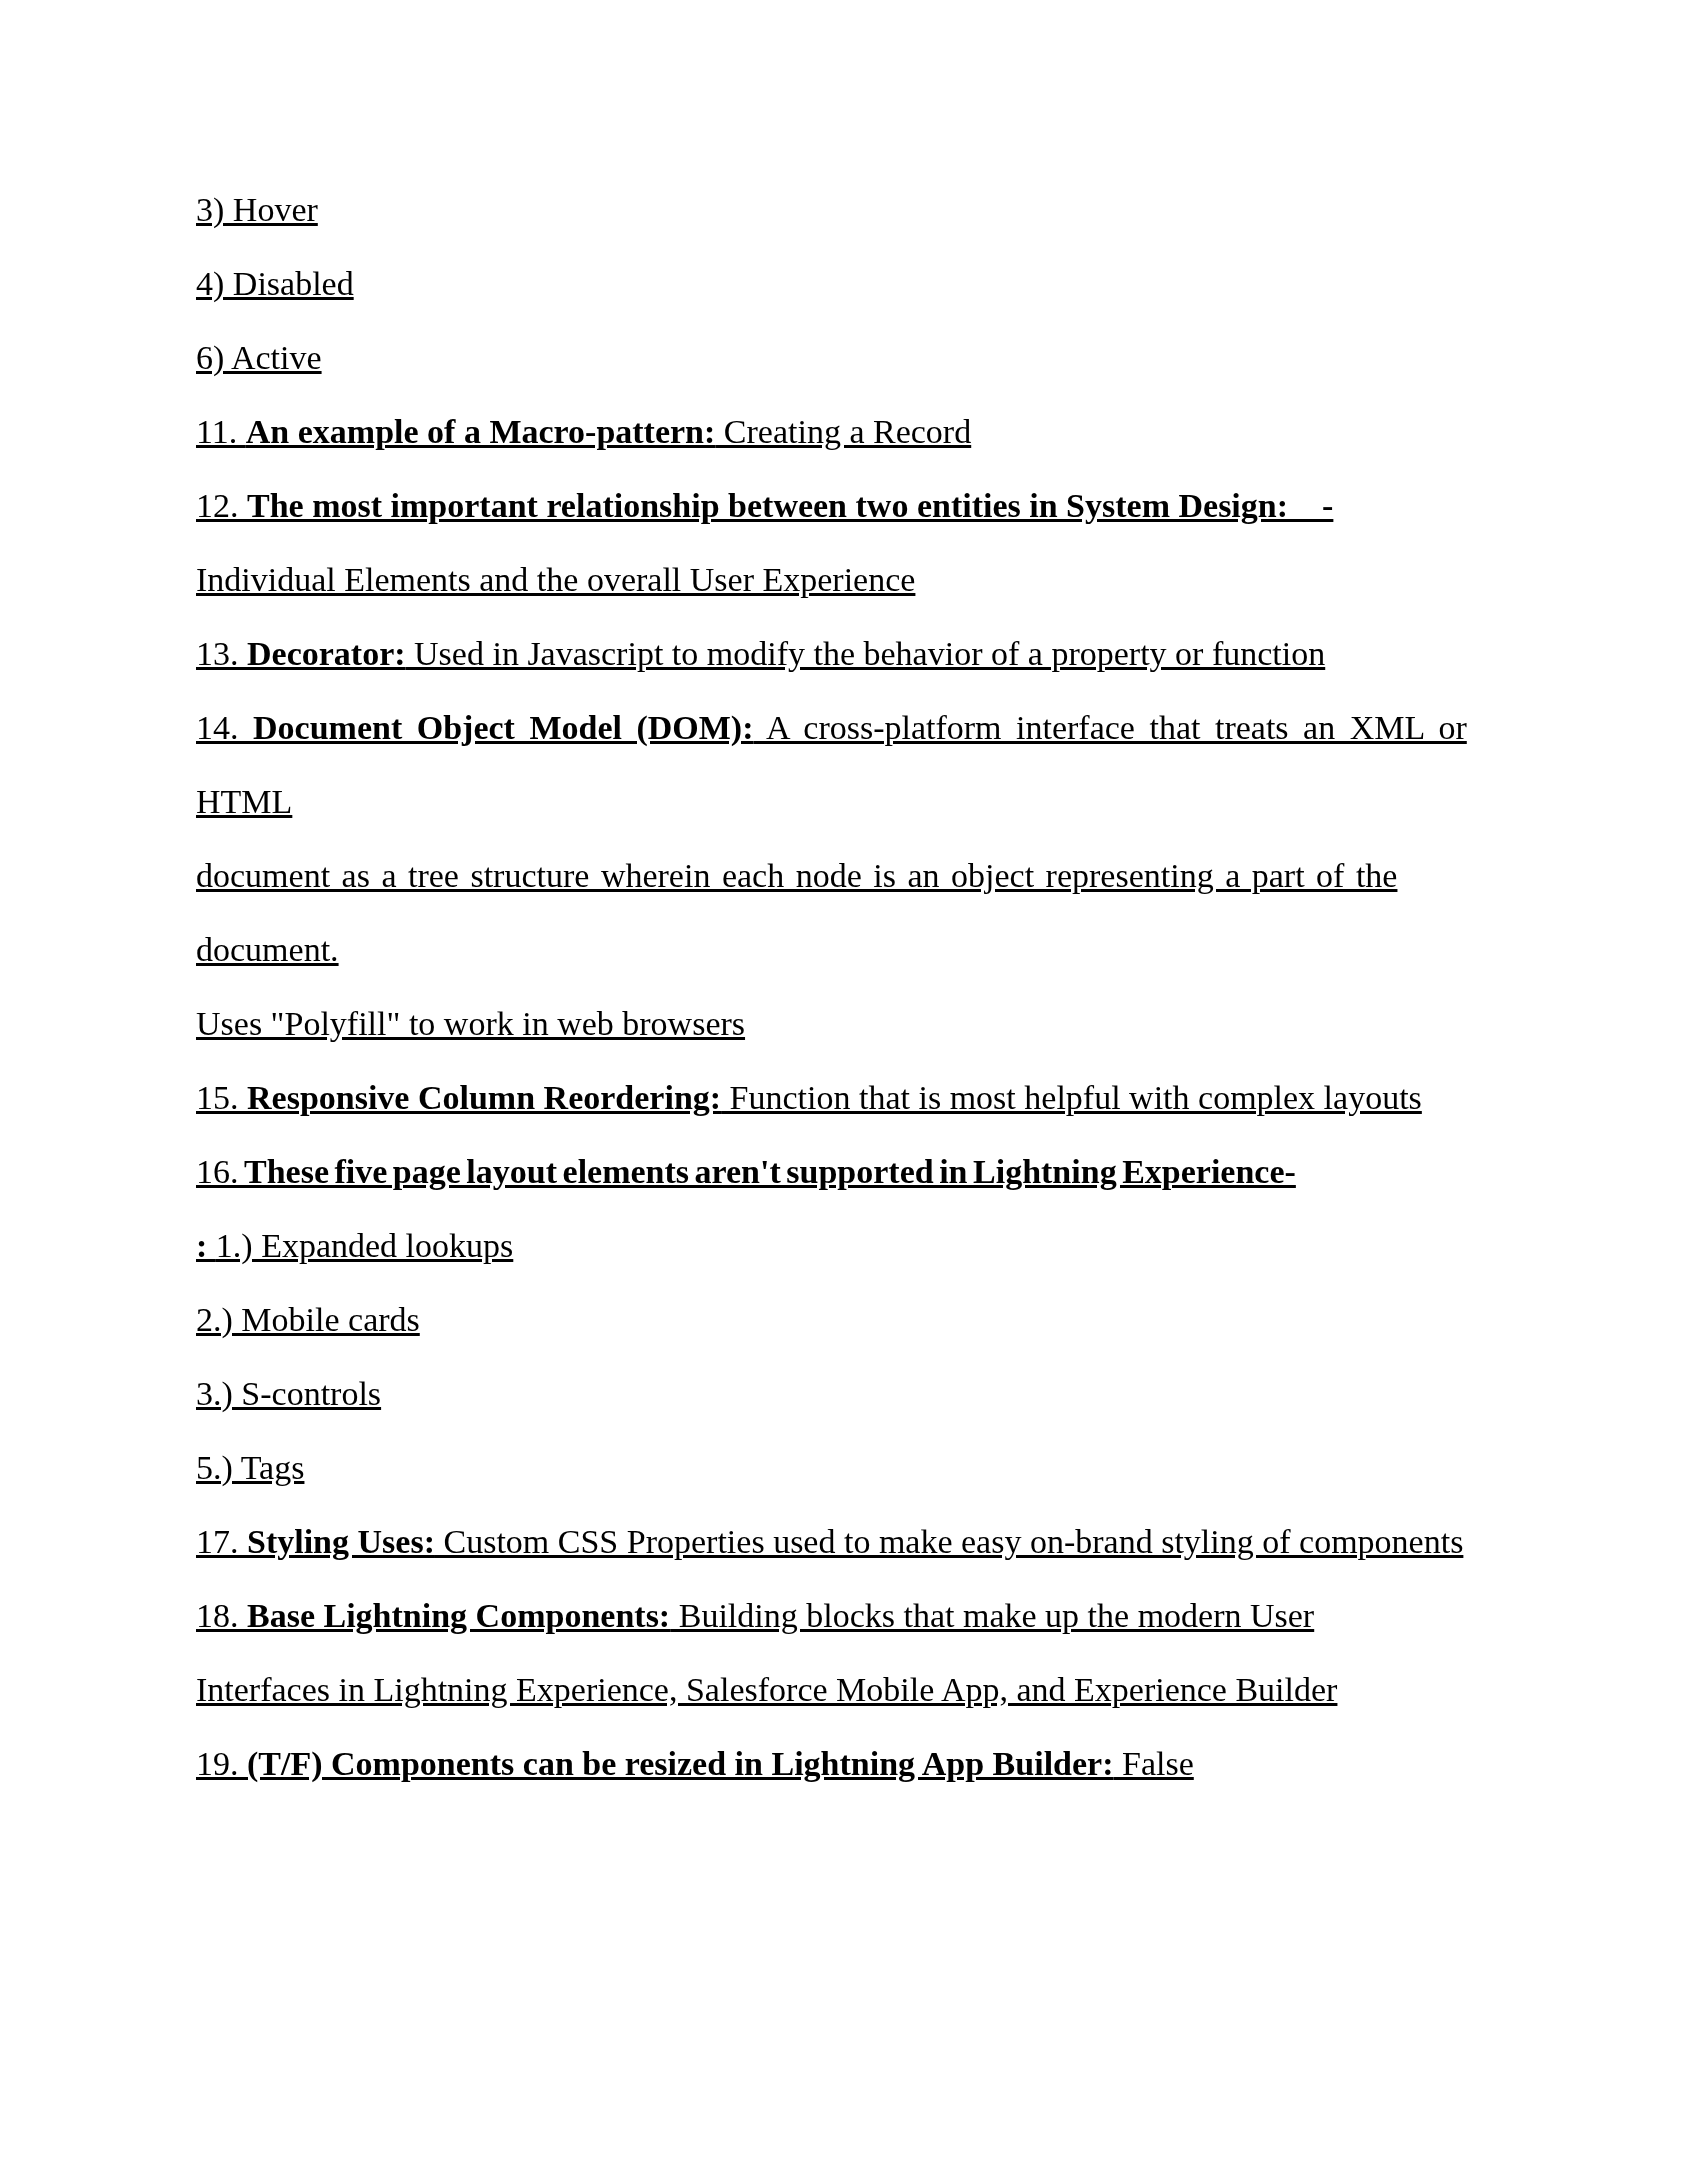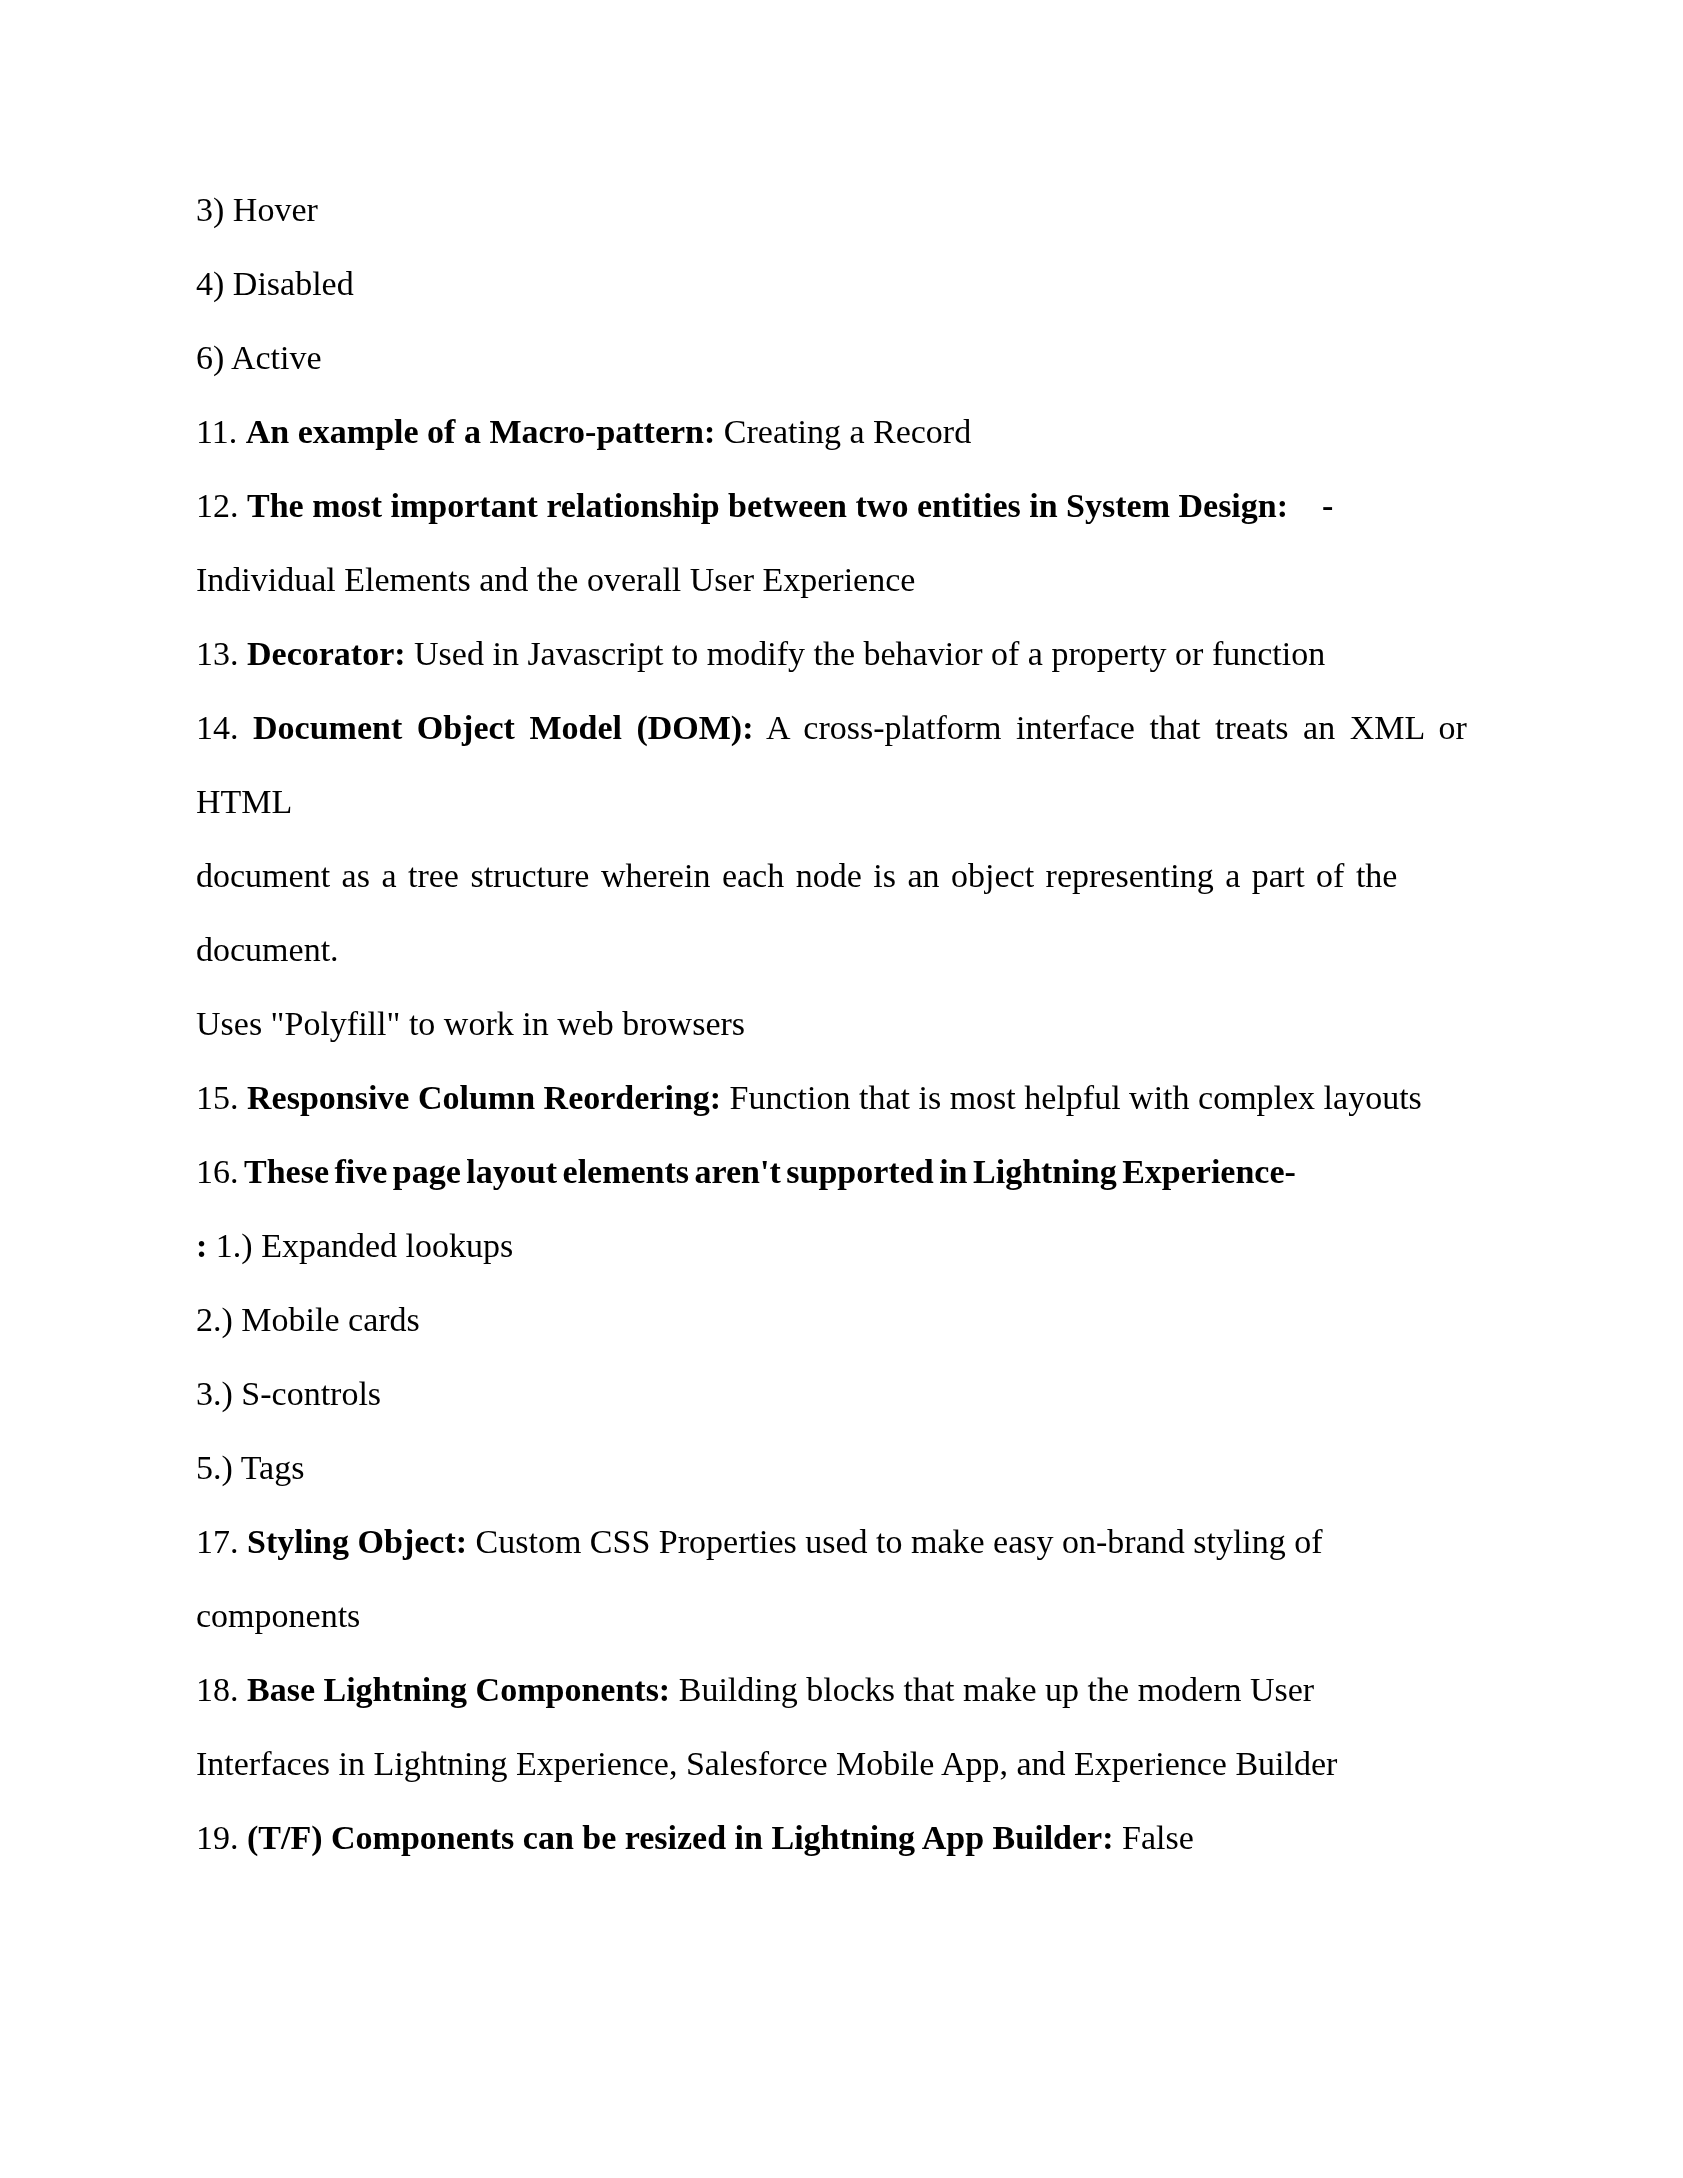--- a/index.html
+++ b/index.html
@@ -20,20 +20,21 @@
   .content {
     position: absolute;
     top: 173px;
     left: 196px;
     width: 1272px;
     font-size: 34px;
     line-height: 74px;
   }
   .line {
     white-space: normal;
+    text-decoration: underline;
   }
   .bold {
     font-weight: bold;
   }
 </style>
 </head>
 <body>
 
 <div class="page">
   <div class="content">
@@ -46,19 +47,19 @@
       <div class="line"><span>13. </span><span class="bold">Decorator:</span><span> Used in Javascript to modify the behavior of a property or function</span></div>
       <div class="line" style="word-spacing: 6px;"><span>14. </span><span class="bold">Document Object Model (DOM):</span><span> A cross-platform interface that treats an XML or HTML</span></div>
       <div class="line" style="word-spacing: 3px;"><span>document as a tree structure wherein each node is an object representing a part of the document.</span></div>
       <div class="line"><span>Uses "Polyfill" to work in web browsers</span></div>
       <div class="line"><span>15. </span><span class="bold">Responsive Column Reordering:</span><span> Function that is most helpful with complex layouts</span></div>
       <div class="line" style="word-spacing: -3px;"><span>16. </span><span class="bold">These five page layout elements aren't supported in Lightning Experience-</span></div>
       <div class="line"><span class="bold">: </span><span>1.) Expanded lookups</span></div>
       <div class="line"><span>2.) Mobile cards</span></div>
       <div class="line"><span>3.) S-controls</span></div>
       <div class="line"><span>5.) Tags</span></div>
-      <div class="line"><span>17. </span><span class="bold">Styling Object:</span><span> Custom CSS Properties used to make easy on-brand styling of components</span></div>
+      <div class="line"><span>17. </span><span class="bold">Styling Uses:</span><span> Custom CSS Properties used to make easy on-brand styling of components</span></div>
       <div class="line"><span>18. </span><span class="bold">Base Lightning Components:</span><span> Building blocks that make up the modern User</span></div>
       <div class="line"><span>Interfaces in Lightning Experience, Salesforce Mobile App, and Experience Builder</span></div>
       <div class="line"><span>19. </span><span class="bold">(T/F) Components can be resized in Lightning App Builder:</span><span> False</span></div>
     </div>
 </div>
 
 
 </body></html>

